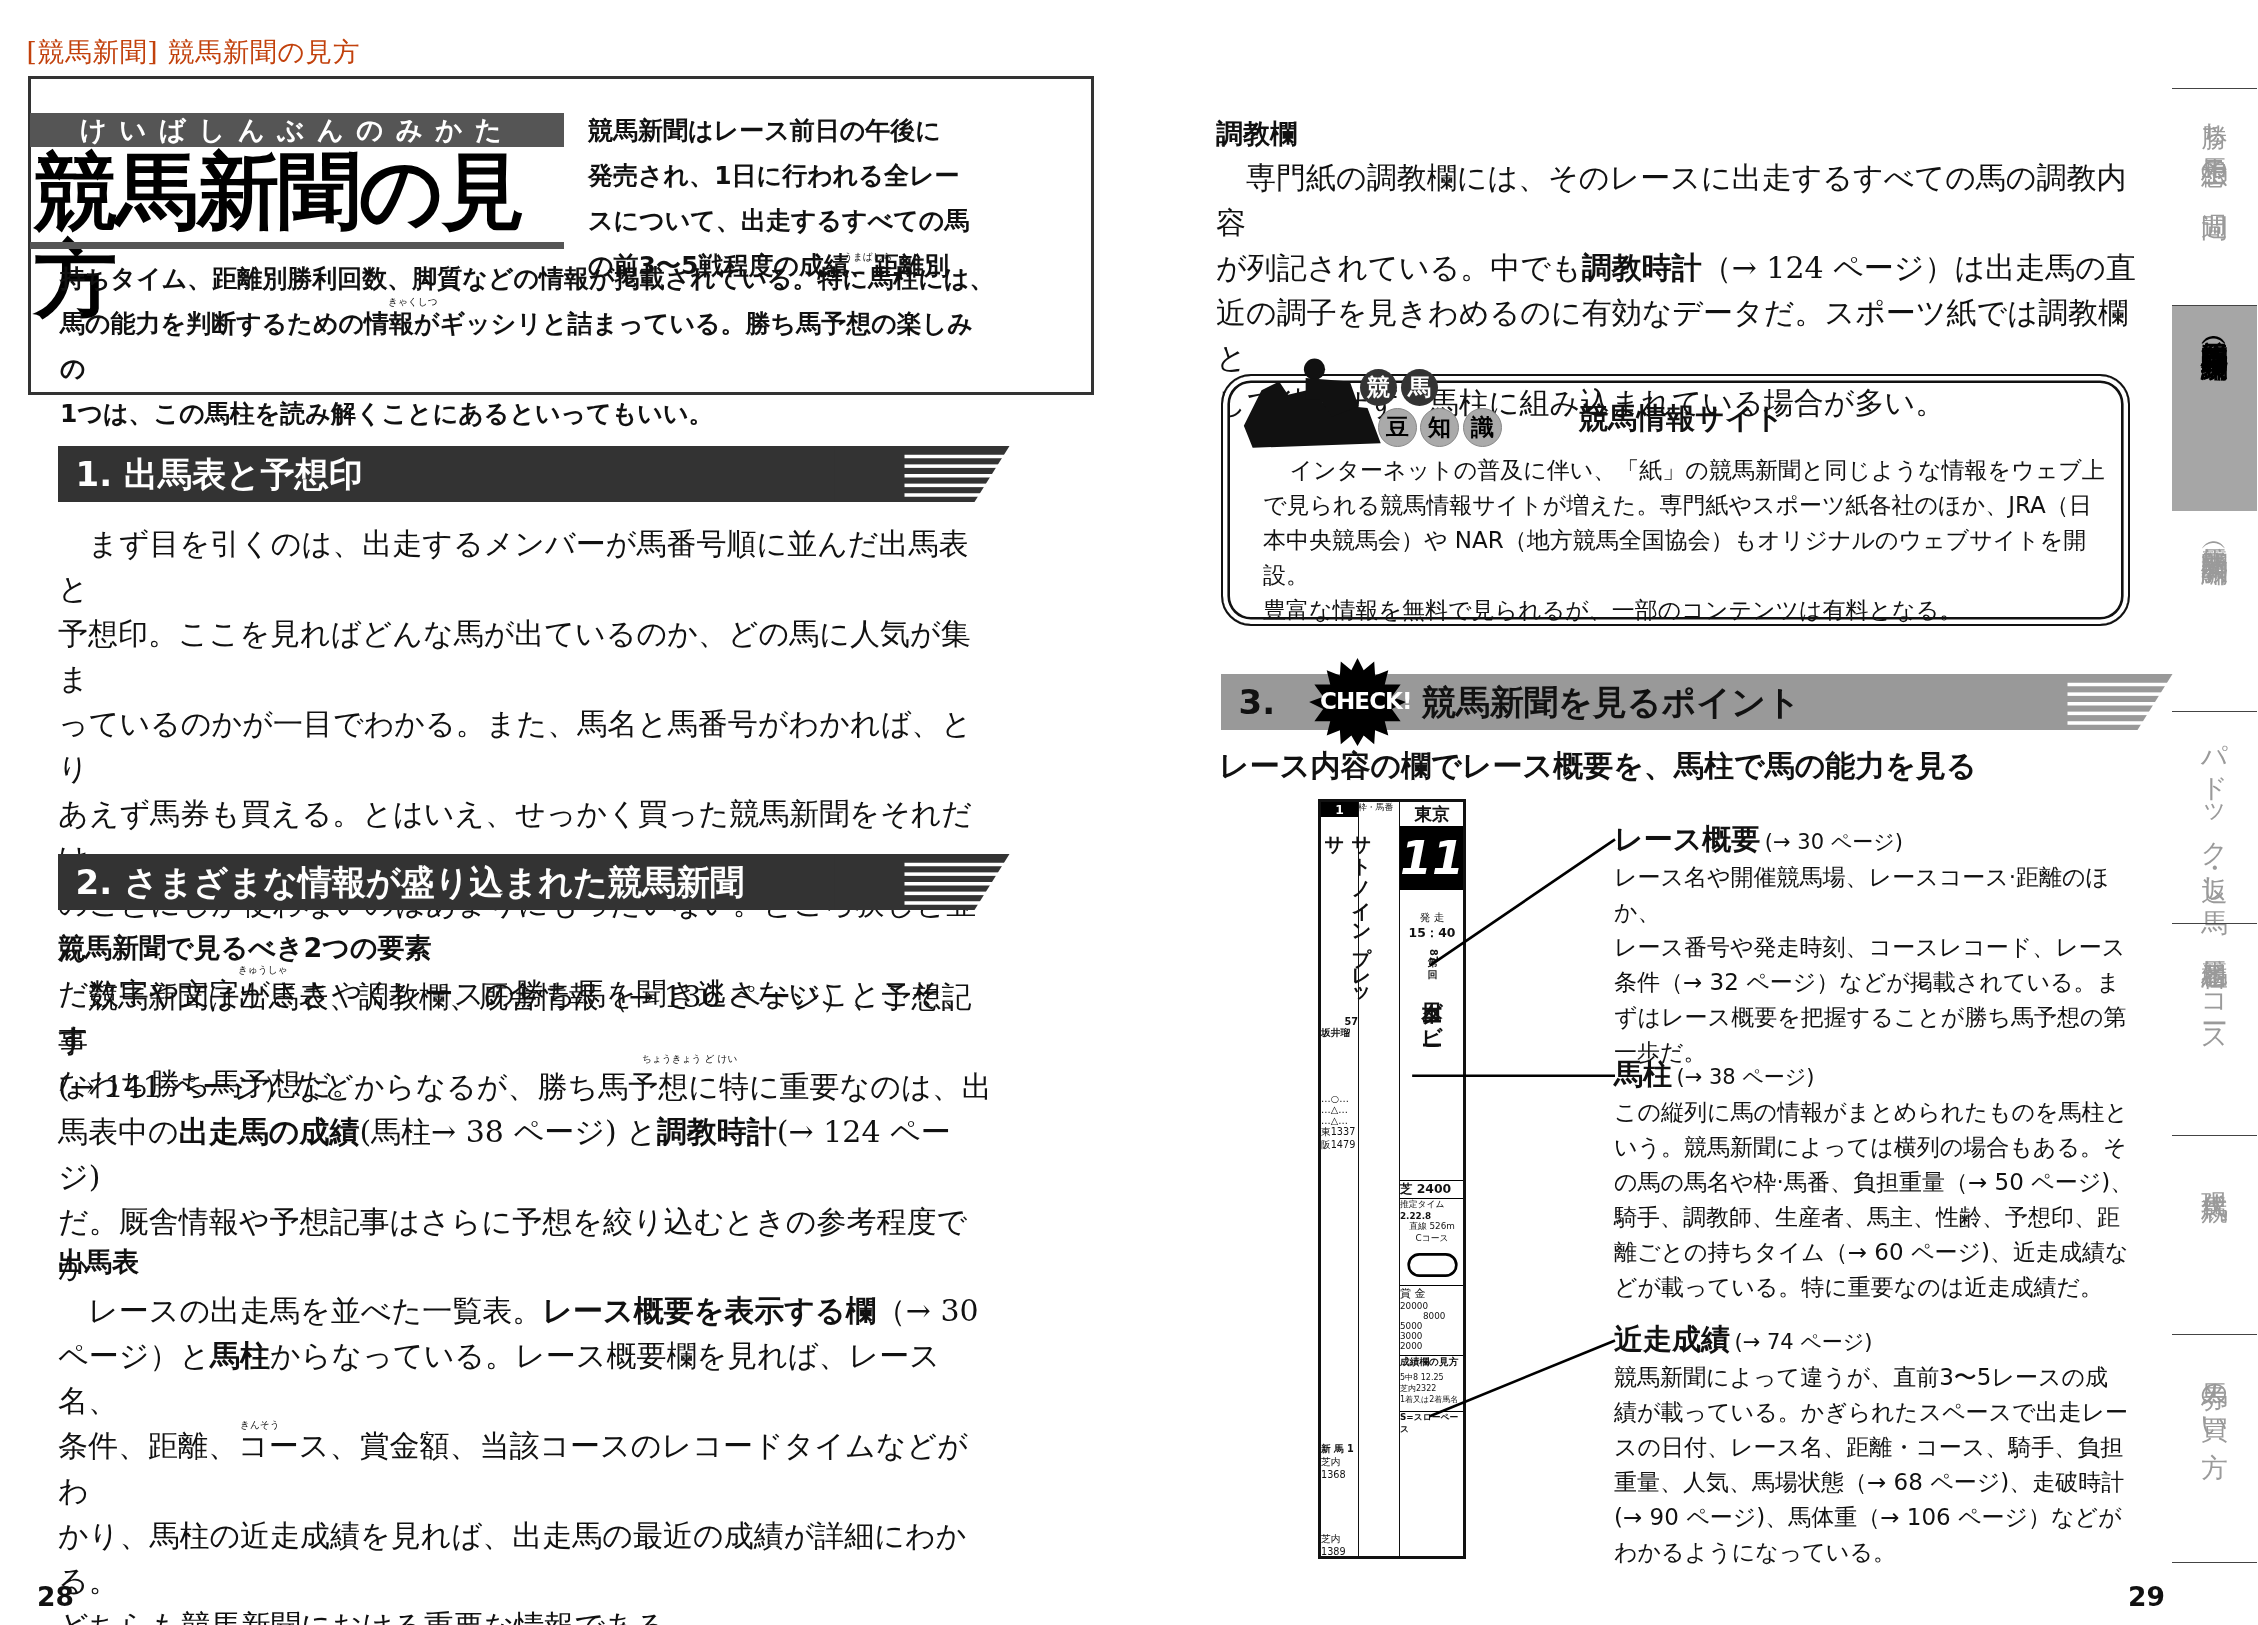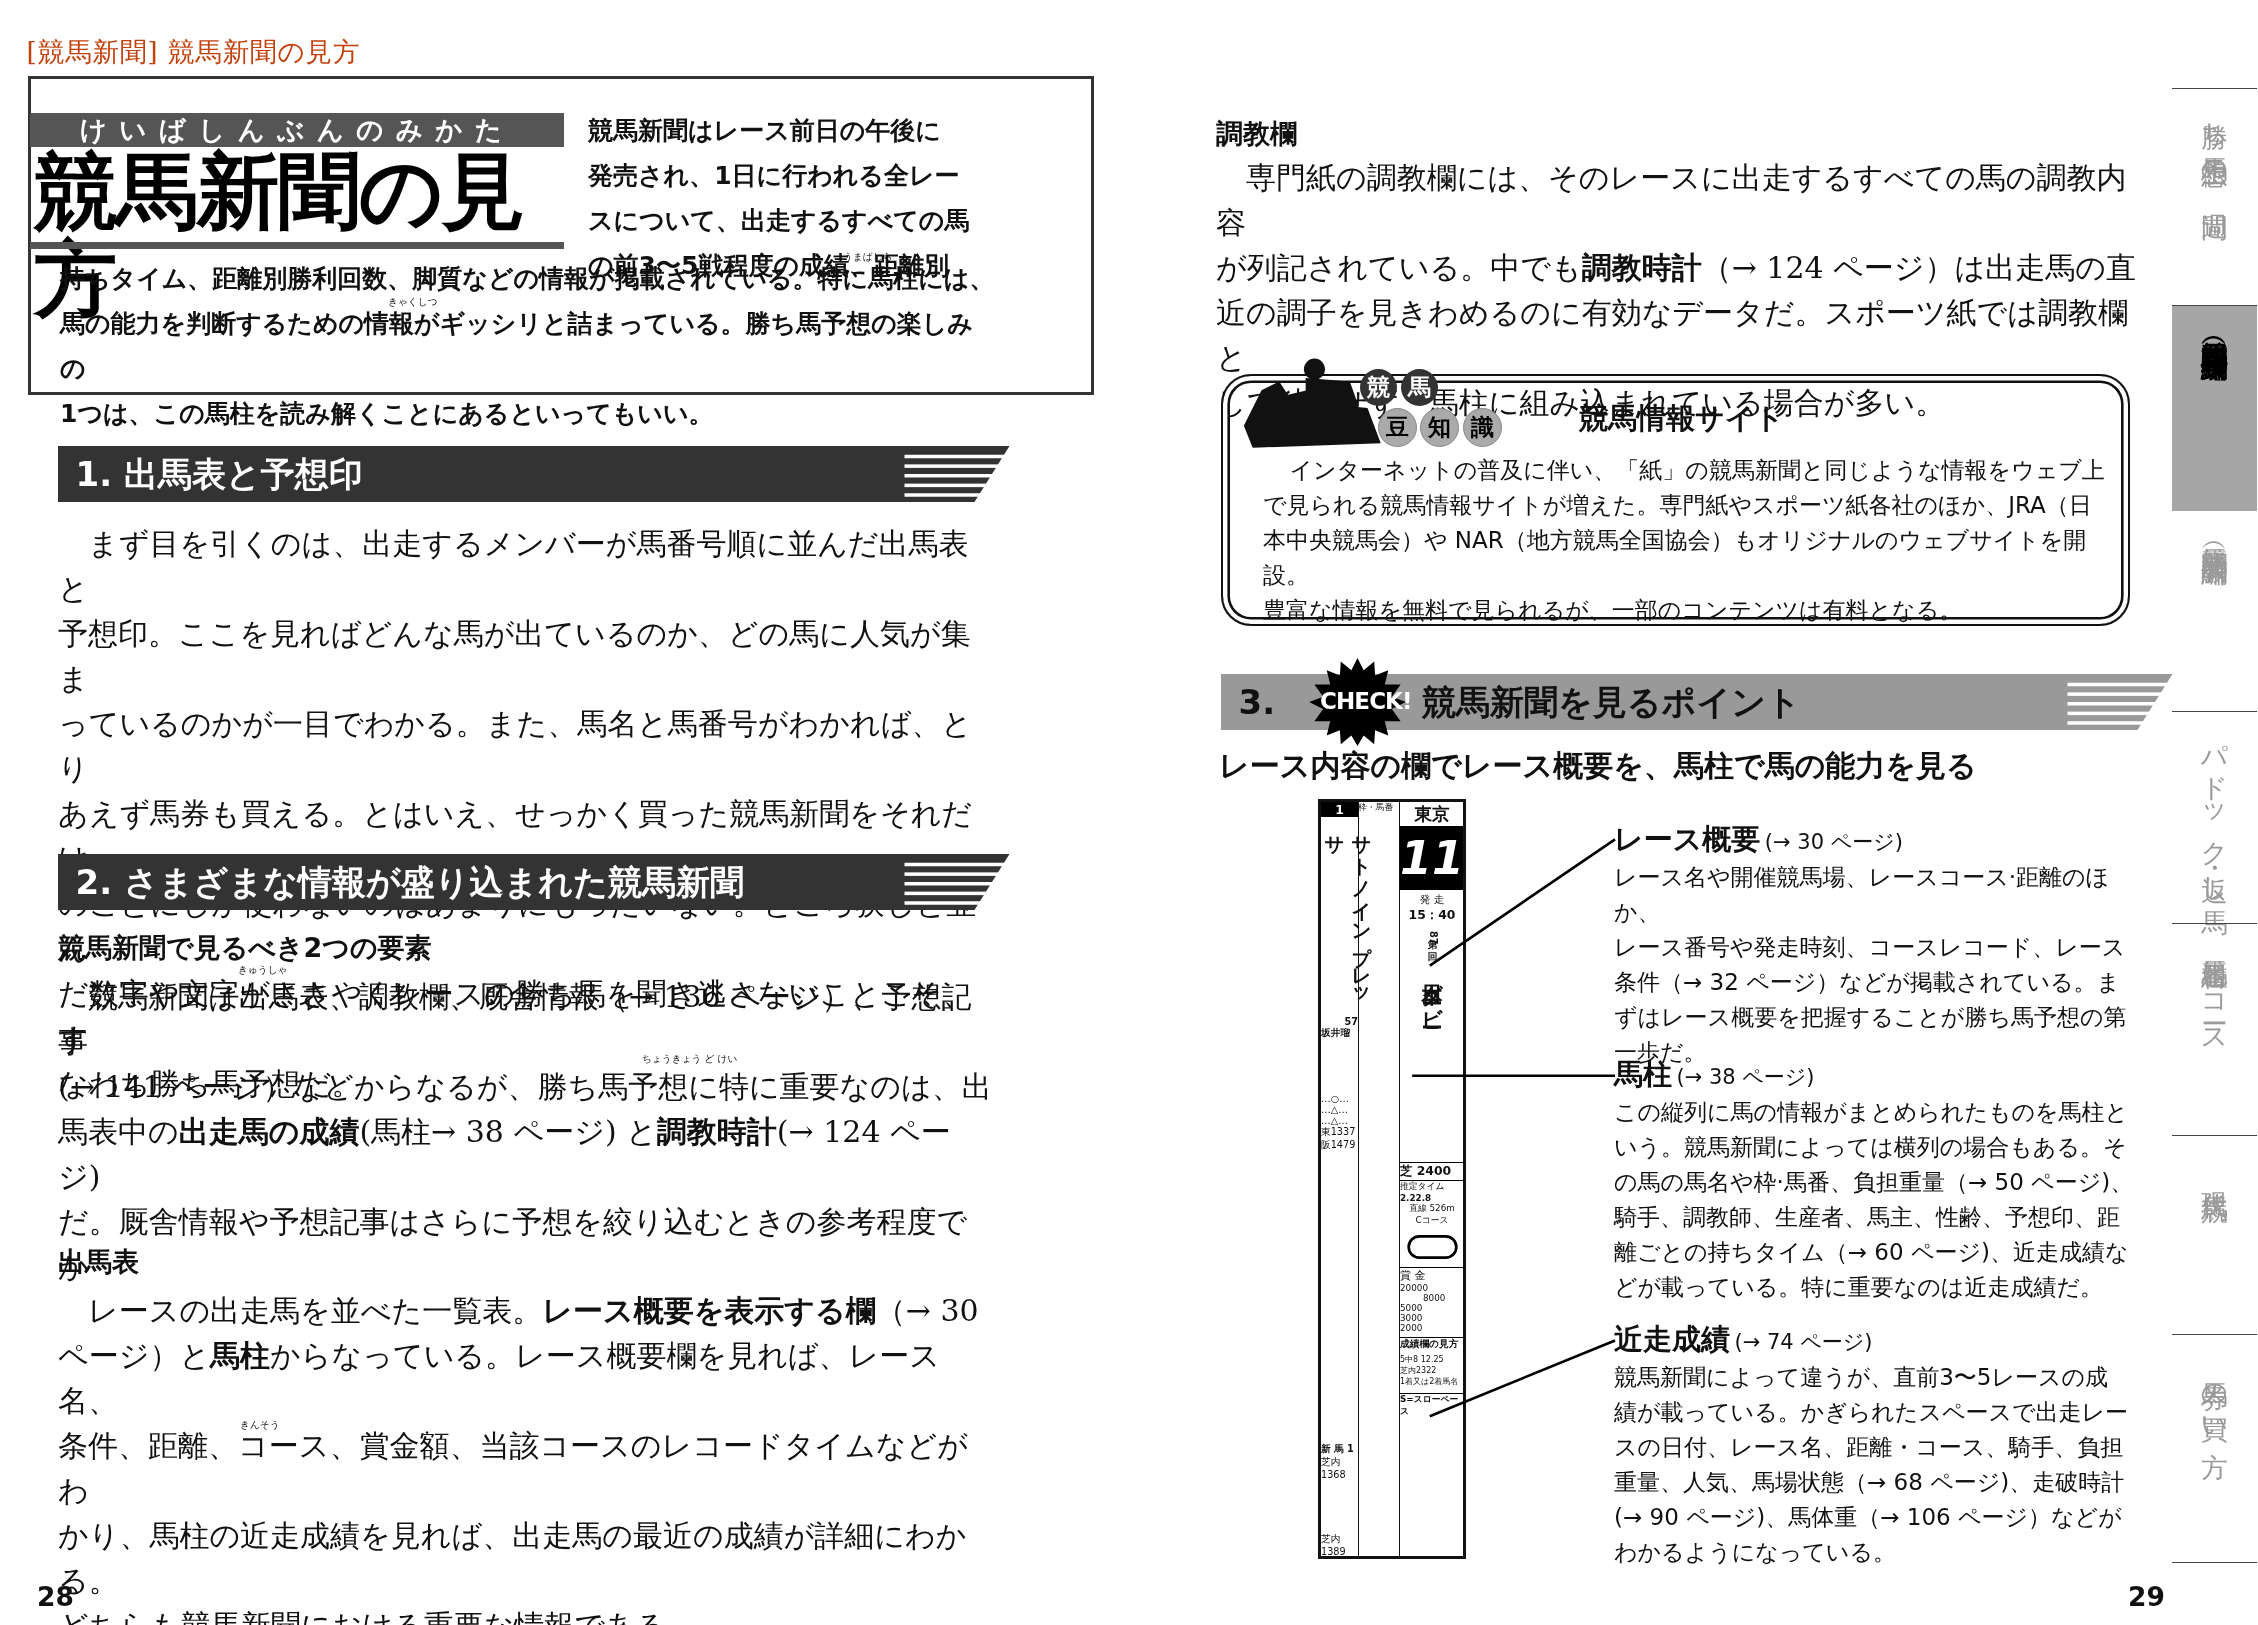--- a/index.html
+++ b/index.html
@@ -205,21 +205,21 @@
     <div style="margin-top:291px;font-weight:bold;">新 馬 1</div>
     <div>芝内1368</div>
     <div style="margin-top:53px;">芝内1389</div>
   </div>
   <div class="col" style="left:37px;width:41px;">
     <div style="font-size:8.8px;">枠・馬番</div>
   </div>
   <div class="abs" style="left:79px;top:0;width:64px;">
     <div style="font-size:17.6px;font-weight:bold;text-align:center;">東京</div>
     <div style="background:#000;color:#fff;font-size:46px;font-weight:900;text-align:center;font-style:italic;height:64px;line-height:64px;">11</div>
-    <div style="text-align:center;font-size:10.6px;margin-top:3px;">発 走</div>
+    <div style="text-align:center;font-size:10.6px;margin-top:21px;">発 走</div>
     <div style="text-align:center;font-size:12.4px;font-weight:bold;">15：40</div>
     <div class="vtext" style="font-size:9.7px;margin:7px auto 0;height:35px;">第87回</div>
     <div class="vtext" style="font-size:21px;margin:1.8px auto 0;height:159px;">日本ダービー</div>
     <div style="font-size:12.4px;font-weight:bold;border-top:1.8px solid #000;margin-top:35px;"><span>芝</span> <span>2400</span></div>
     <div style="font-size:8.8px;border-top:0.9px solid #000;"><span>推定タイム</span><b>2.22.8</b></div>
     <div style="font-size:8.8px;text-align:center;">直線 526m</div>
     <div style="font-size:8.8px;text-align:center;">Cコース</div>
     <svg width="53" height="30" style="display:block;margin:5.3px auto;" viewBox="0 0 60 34">
         <rect x="3" y="5" width="54" height="24" rx="12" fill="none" stroke="#000" stroke-width="3"></rect>
       </svg>

